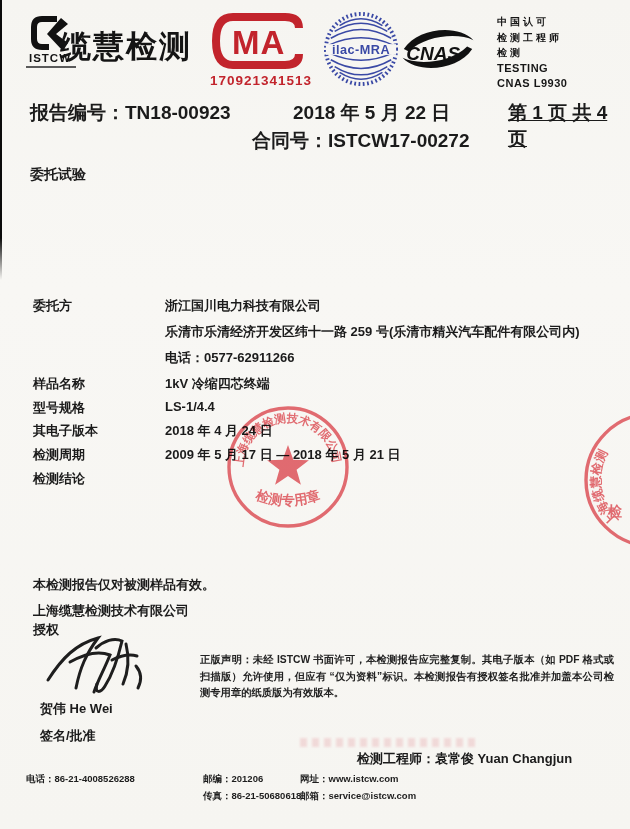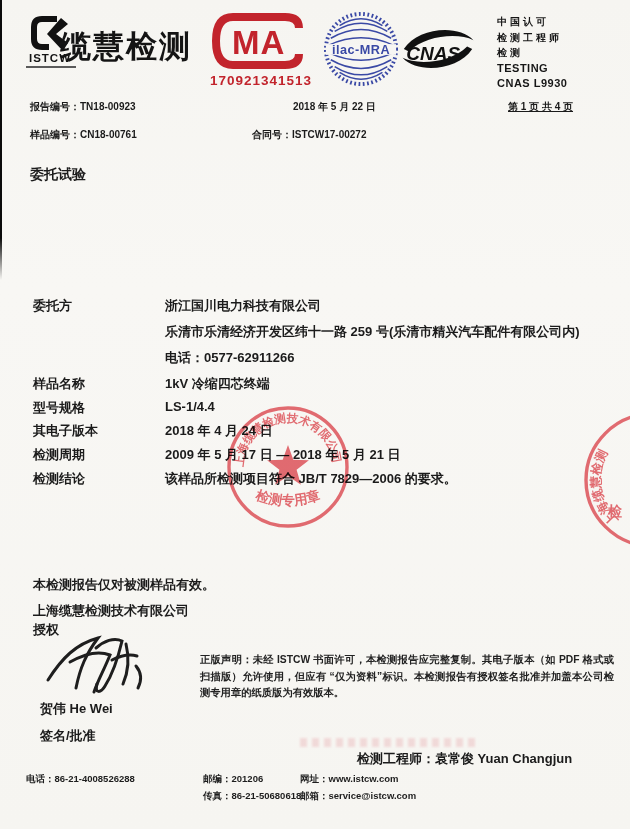--- a/index.html
+++ b/index.html
@@ -14,21 +14,21 @@
   .edge-strip{position:absolute;left:0;top:0;width:2px;height:280px;
         background:linear-gradient(180deg,#0b0b0b 0%,#0b0b0b 85%,rgba(11,11,11,0) 100%);}
   .brand{font-size:31px;font-weight:800;letter-spacing:2px;color:#141414;}
   .wordmark{font-size:11.5px;font-weight:800;letter-spacing:1px;text-align:center;color:#141414;}
   .tagline{height:2px;background:#5a5a5a;}
   .cma-num{font-size:13.5px;font-weight:800;letter-spacing:1px;color:#c2242c;text-align:center;}
   .cnas-cn{font-size:10px;font-weight:700;letter-spacing:3px;line-height:1.55;color:#161616;}
   .cnas-en{font-size:11px;font-weight:800;letter-spacing:.5px;line-height:1.45;color:#161616;}
   .title{position:absolute;left:0;top:212px;width:100%;text-align:center;
          font-size:27px;font-weight:700;letter-spacing:6px;color:#181818;}
-  .meta{position:absolute;font-size:10px;font-weight:700;}
+  .meta{position:absolute;font-size:19px;font-weight:700;}
   .disclaimer{position:absolute;left:200px;top:652px;width:414px;font-size:10.3px;
         font-weight:600;line-height:1.62;color:#222;text-align:justify;}
   .footer-col{position:absolute;font-size:9.5px;font-weight:700;line-height:1.8;color:#1d1d1d;}
   .stamp{mix-blend-mode:multiply;opacity:.78;}
   .bleed{position:absolute;left:300px;top:738px;width:180px;height:9px;opacity:.5;
         background:repeating-linear-gradient(90deg,rgba(216,90,100,.35) 0 7px,rgba(216,90,100,0) 7px 12px);
         filter:blur(1.2px);}
 </style>
 </head>
 <body>
@@ -77,21 +77,20 @@
     <div class="cnas-cn">中国认可</div>
     <div class="cnas-cn">检测工程师</div>
     <div class="cnas-cn">检测</div>
     <div class="cnas-en">TESTING</div>
     <div class="cnas-en">CNAS L9930</div>
   </div>
 
   <div class="meta" style="left:30px;top:100px;">报告编号：TN18-00923</div>
   <div class="meta" style="left:293px;top:100px;">2018 年 5 月 22 日</div>
   <div class="meta" style="left:508px;top:100px;text-decoration:underline;">第 1 页 共 4 页</div>
-  <div class="meta" style="left:30px;top:128px;">样品编号：CN18-00761</div>
   <div class="meta" style="left:252px;top:128px;">合同号：ISTCW17-00272</div>
   <div class="meta" style="left:30px;top:166px;font-size:14px;">委托试验</div>
 
 
   <div class="lbl" style="top:297px;">委托方</div>
   <div class="fval" style="top:297px;">浙江国川电力科技有限公司</div>
   <div class="fval" style="top:323px;">乐清市乐清经济开发区纬十一路 259 号(乐清市精兴汽车配件有限公司内)</div>
   <div class="fval" style="top:349px;">电话：0577-62911266</div>
 
   <div class="lbl" style="top:375px;">样品名称</div>
@@ -100,21 +99,20 @@
   <div class="lbl" style="top:399px;">型号规格</div>
   <div class="fval" style="top:399px;">LS-1/4.4</div>
 
   <div class="lbl" style="top:422px;">其电子版本</div>
   <div class="fval" style="top:422px;">2018 年 4 月 24 日</div>
 
   <div class="lbl" style="top:446px;">检测周期</div>
   <div class="fval" style="top:446px;">2009 年 5 月 17 日 — 2018 年 5 月 21 日</div>
 
   <div class="lbl" style="top:470px;">检测结论</div>
-  <div class="fval" style="top:470px;">该样品所检测项目符合 JB/T 7829—2006 的要求。</div>
 
   <svg class="abs stamp" style="left:213px;top:391px;" width="150" height="152" viewBox="0 0 150 152">
     <defs>
       <path id="ringA" d="M 30,76 A 45,45 0 1 1 120,76"></path>
       <path id="ringB" d="M 38,106 Q 75,122 112,106"></path>
     </defs>
     <circle cx="75" cy="76" r="59" fill="none" stroke="#e2454e" stroke-width="3.4"></circle>
     <text font-size="11.5" font-weight="700" fill="#e2454e">
       <textPath href="#ringA">上海缆慧检测技术有限公司</textPath>
     </text>

